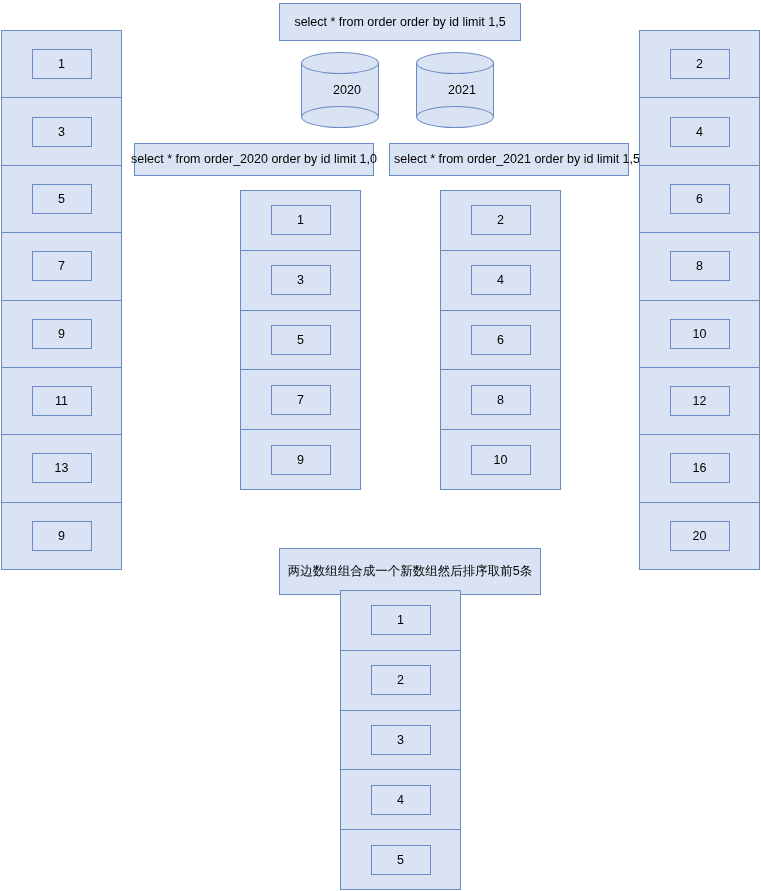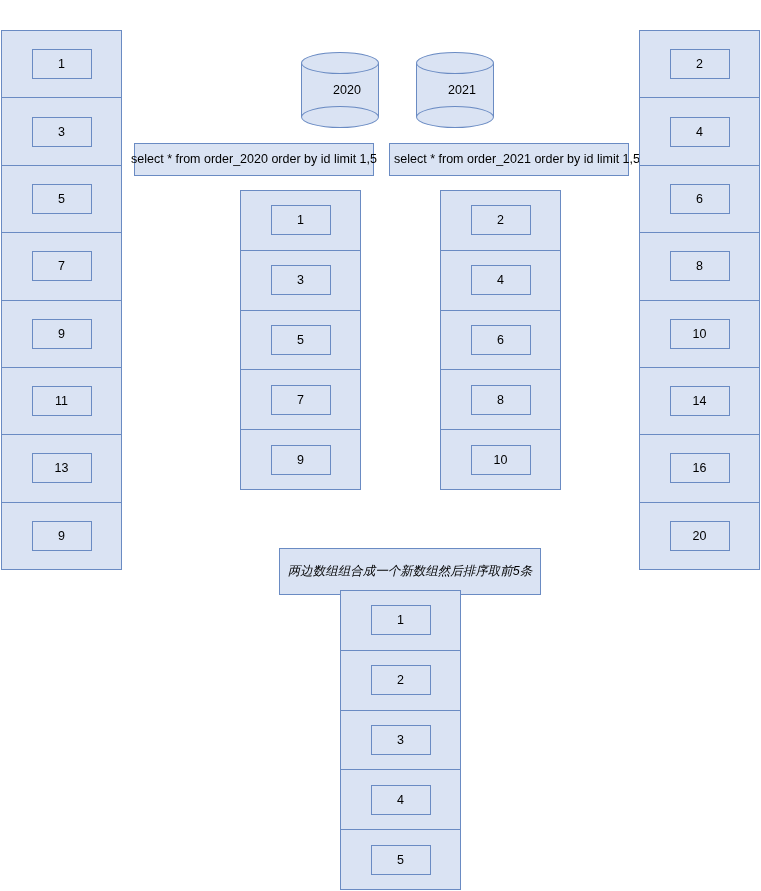--- a/index.html
+++ b/index.html
@@ -114,49 +114,50 @@
     color: #000;
     z-index: 3;
   }
 
   
   #query-root-box    { left: 279px;  top: 3px;   width: 242px; height: 38px; }
   #db-2020           { left: 301px;  top: 52px; }
   #db-2021           { left: 416px;  top: 52px; text-align: right; }
   #query-2020-box    { left: 134px;  top: 143px; width: 240px; height: 33px; }
   #query-2021-box    { left: 389px;  top: 143px; width: 240px; height: 33px; padding-left: 16px; }
-  #merge-note-box    { left: 279px;  top: 548px; width: 262px; height: 47px; font-style: italic; }
+  #merge-note-box    { left: 279px;  top: 548px; width: 262px; height: 47px; }
 
   #stack-left        { left: 1px;   top: 30px;  width: 121px; height: 540px; }
   #stack-right       { left: 639px; top: 30px;  width: 121px; height: 540px; }
   #stack-mid-left    { left: 240px; top: 190px; width: 121px; height: 300px; }
   #stack-mid-right   { left: 440px; top: 190px; width: 121px; height: 300px; }
   #stack-merged      { left: 340px; top: 590px; width: 121px; height: 300px; }
 </style>
 </head>
 <body>
 
 <div class="canvas">
 
+  <div class="label-box" id="query-root-box">select * from order order by id limit 1,5</div>
 
   <div class="cylinder" id="db-2020">
     <div class="cyl-body"></div>
     <div class="cyl-bottom"></div>
     <div class="cyl-top"></div>
     <div class="cyl-label">2020</div>
   </div>
 
   <div class="cylinder" id="db-2021">
     <div class="cyl-body"></div>
     <div class="cyl-bottom"></div>
     <div class="cyl-top"></div>
     <div class="cyl-label">2021</div>
   </div>
 
-  <div class="label-box" id="query-2020-box">select * from order_2020 order by id limit 1,5</div>
+  <div class="label-box" id="query-2020-box">select * from order_2020 order by id limit 1,0</div>
 
   <div class="label-box" id="query-2021-box">select * from order_2021 order by id limit 1,5</div>
 
   <div class="label-box" id="merge-note-box">两边数组组合成一个新数组然后排序取前5条</div>
 
   <div class="stack" id="stack-left">
       <div class="stack-cell">
         <div class="cell-inner">1</div>
       </div>
       <div class="stack-cell">
@@ -192,21 +193,21 @@
       <div class="stack-cell">
         <div class="cell-inner">6</div>
       </div>
       <div class="stack-cell">
         <div class="cell-inner">8</div>
       </div>
       <div class="stack-cell">
         <div class="cell-inner">10</div>
       </div>
       <div class="stack-cell">
-        <div class="cell-inner">14</div>
+        <div class="cell-inner">12</div>
       </div>
       <div class="stack-cell">
         <div class="cell-inner">16</div>
       </div>
       <div class="stack-cell">
         <div class="cell-inner">20</div>
       </div>
     </div>
 
   <div class="stack" id="stack-mid-left">

